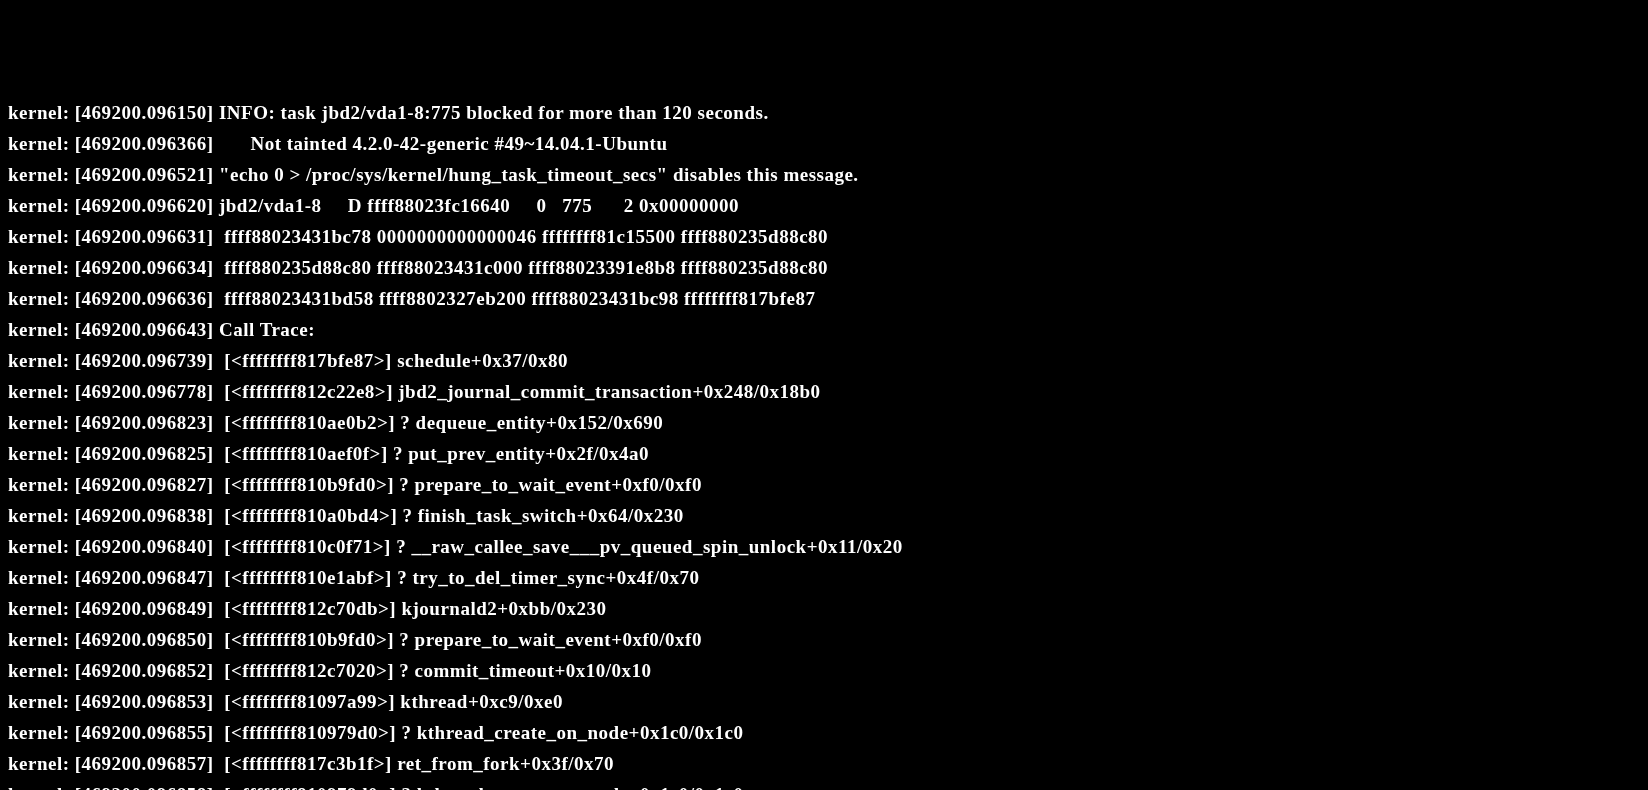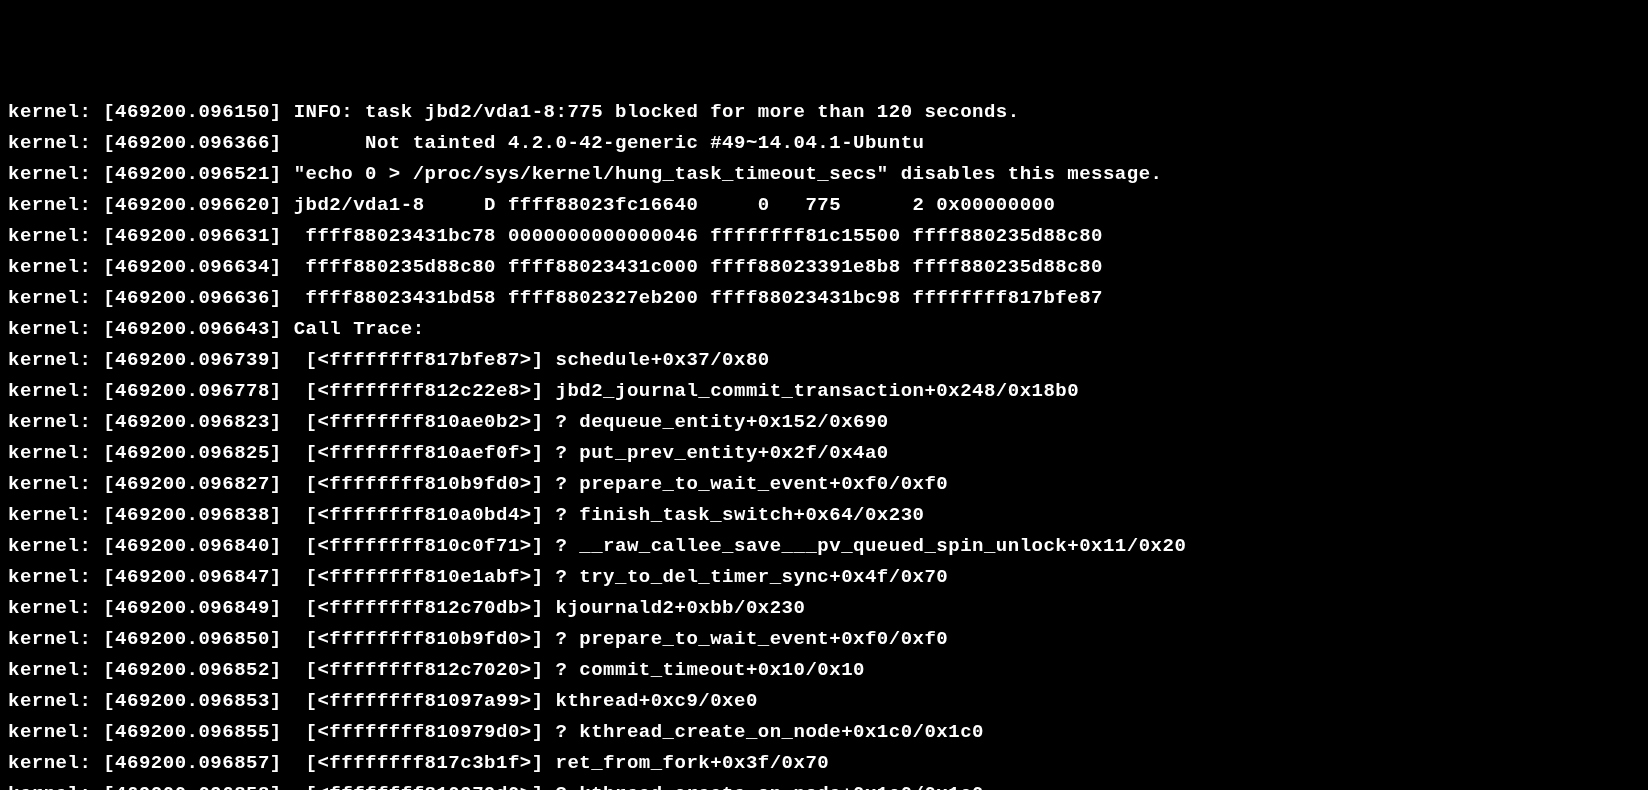--- a/index.html
+++ b/index.html
@@ -14,20 +14,21 @@
       font-size: 19px;
       line-height: 31px;
       padding: 4px 8px;
       white-space: pre;
       letter-spacing: 0.5px;
       font-weight: bold;
       overflow: hidden;
     }
     .line {
       white-space: pre;
+      font-family: Liberation Serif, serif;
     }
   </style>
 </head>
 <body>
 
 
 <div id="terminal"><div class="line">kernel: [469200.096150] INFO: task jbd2/vda1-8:775 blocked for more than 120 seconds.</div><div class="line">kernel: [469200.096366]       Not tainted 4.2.0-42-generic #49~14.04.1-Ubuntu</div><div class="line">kernel: [469200.096521] "echo 0 &gt; /proc/sys/kernel/hung_task_timeout_secs" disables this message.</div><div class="line">kernel: [469200.096620] jbd2/vda1-8     D ffff88023fc16640     0   775      2 0x00000000</div><div class="line">kernel: [469200.096631]  ffff88023431bc78 0000000000000046 ffffffff81c15500 ffff880235d88c80</div><div class="line">kernel: [469200.096634]  ffff880235d88c80 ffff88023431c000 ffff88023391e8b8 ffff880235d88c80</div><div class="line">kernel: [469200.096636]  ffff88023431bd58 ffff8802327eb200 ffff88023431bc98 ffffffff817bfe87</div><div class="line">kernel: [469200.096643] Call Trace:</div><div class="line">kernel: [469200.096739]  [&lt;ffffffff817bfe87&gt;] schedule+0x37/0x80</div><div class="line">kernel: [469200.096778]  [&lt;ffffffff812c22e8&gt;] jbd2_journal_commit_transaction+0x248/0x18b0</div><div class="line">kernel: [469200.096823]  [&lt;ffffffff810ae0b2&gt;] ? dequeue_entity+0x152/0x690</div><div class="line">kernel: [469200.096825]  [&lt;ffffffff810aef0f&gt;] ? put_prev_entity+0x2f/0x4a0</div><div class="line">kernel: [469200.096827]  [&lt;ffffffff810b9fd0&gt;] ? prepare_to_wait_event+0xf0/0xf0</div><div class="line">kernel: [469200.096838]  [&lt;ffffffff810a0bd4&gt;] ? finish_task_switch+0x64/0x230</div><div class="line">kernel: [469200.096840]  [&lt;ffffffff810c0f71&gt;] ? __raw_callee_save___pv_queued_spin_unlock+0x11/0x20</div><div class="line">kernel: [469200.096847]  [&lt;ffffffff810e1abf&gt;] ? try_to_del_timer_sync+0x4f/0x70</div><div class="line">kernel: [469200.096849]  [&lt;ffffffff812c70db&gt;] kjournald2+0xbb/0x230</div><div class="line">kernel: [469200.096850]  [&lt;ffffffff810b9fd0&gt;] ? prepare_to_wait_event+0xf0/0xf0</div><div class="line">kernel: [469200.096852]  [&lt;ffffffff812c7020&gt;] ? commit_timeout+0x10/0x10</div><div class="line">kernel: [469200.096853]  [&lt;ffffffff81097a99&gt;] kthread+0xc9/0xe0</div><div class="line">kernel: [469200.096855]  [&lt;ffffffff810979d0&gt;] ? kthread_create_on_node+0x1c0/0x1c0</div><div class="line">kernel: [469200.096857]  [&lt;ffffffff817c3b1f&gt;] ret_from_fork+0x3f/0x70</div><div class="line">kernel: [469200.096858]  [&lt;ffffffff810979d0&gt;] ? kthread_create_on_node+0x1c0/0x1c0</div></div>
 
 
 

